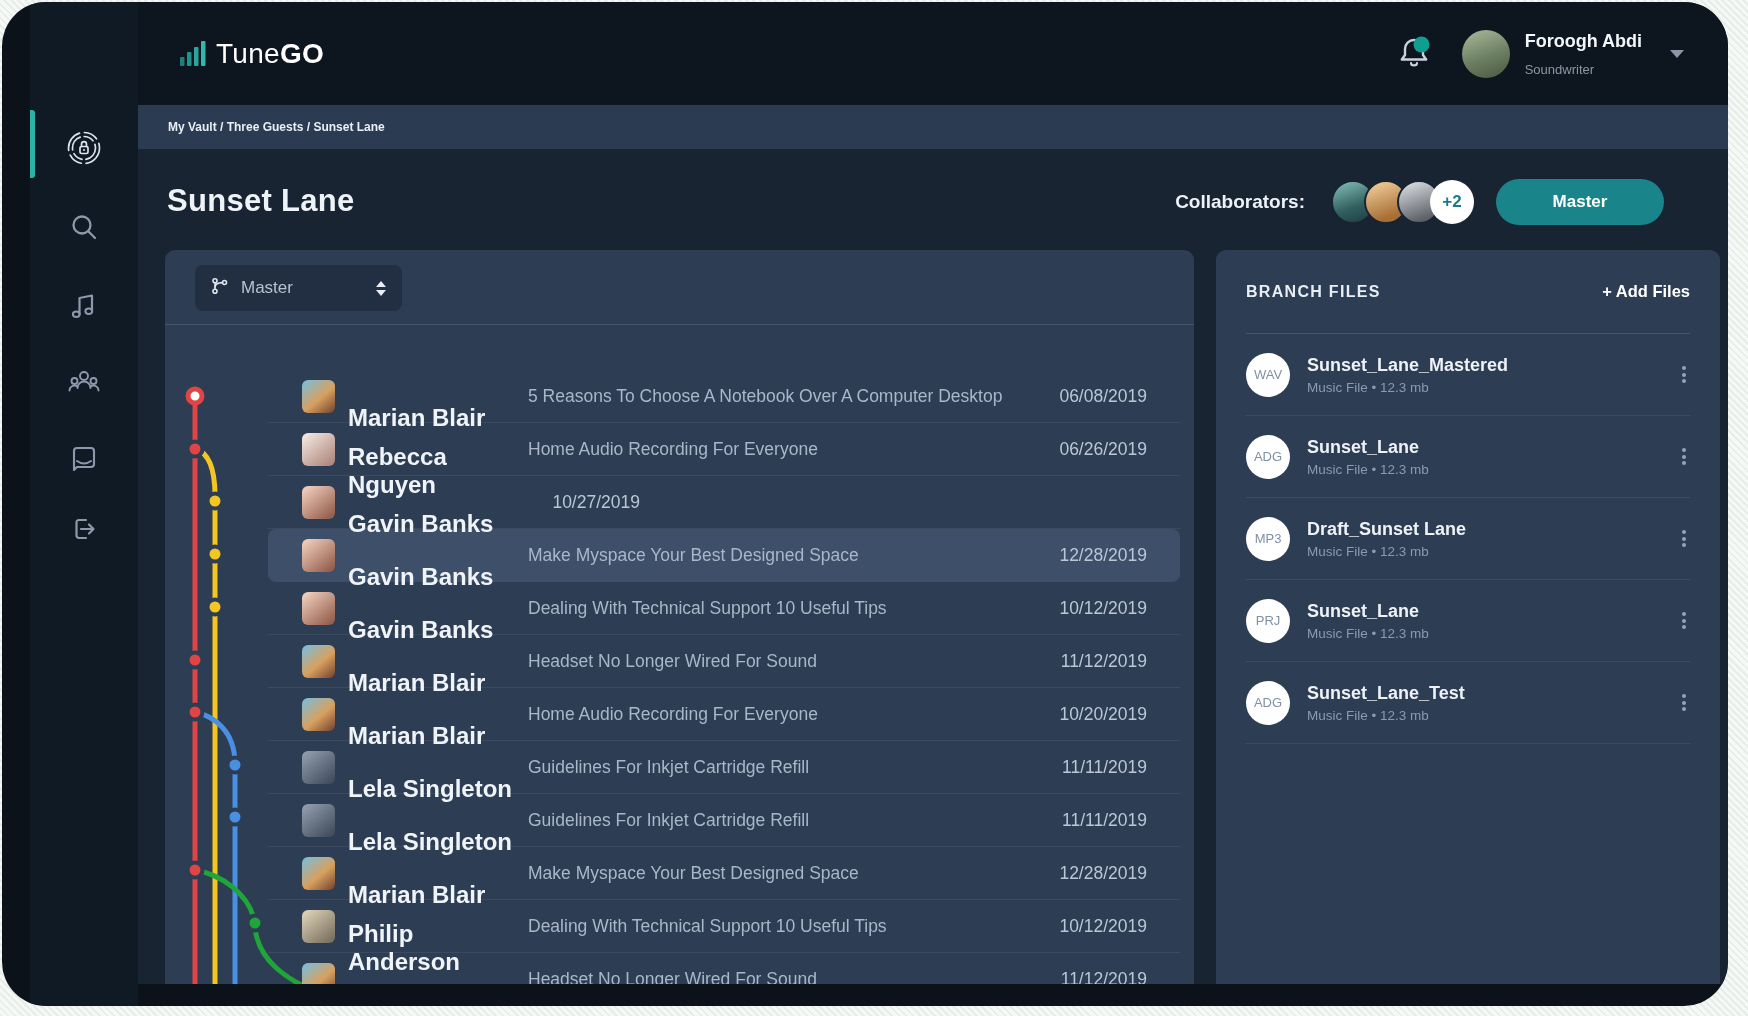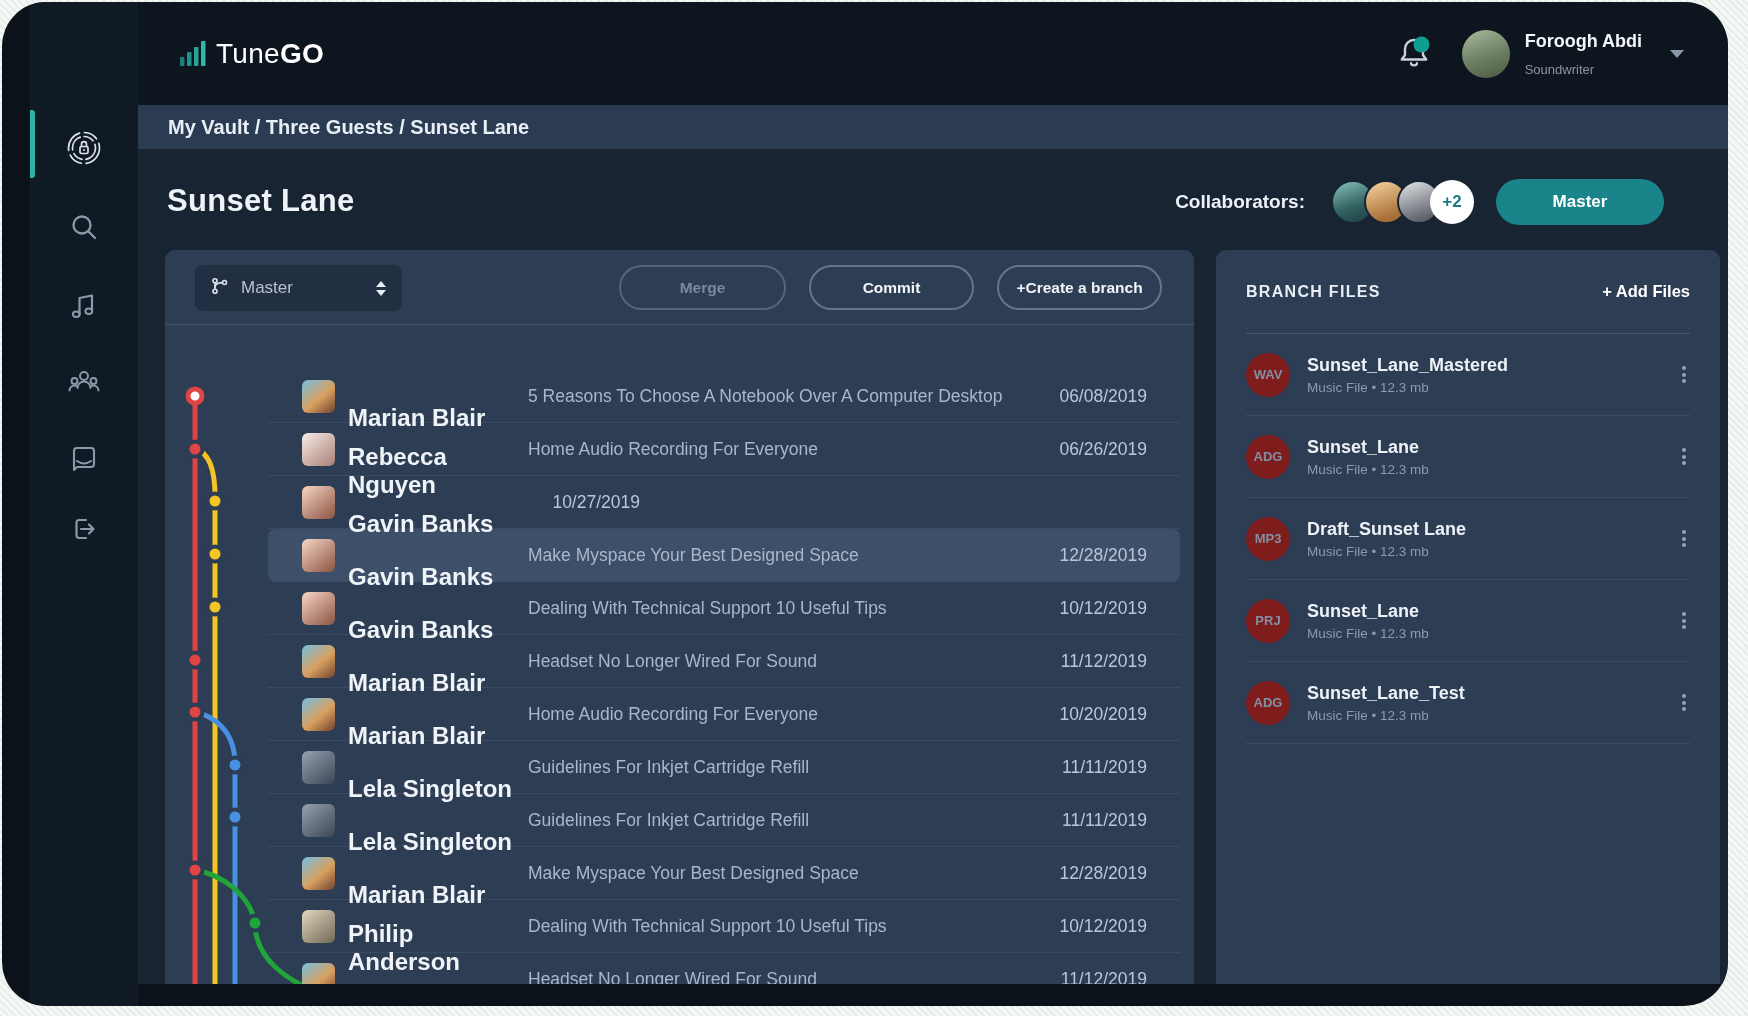--- a/index.html
+++ b/index.html
@@ -26,21 +26,21 @@
   .logo-text{ font-size:28px; color:#ffffff; letter-spacing:.3px; }
   .logo-text b{ font-weight:800; }
   .top-right{ margin-left:auto; display:flex; align-items:center; }
   .bell{ position:relative; margin-right:30px; cursor:pointer; }
   .user-avatar{ width:48px; height:48px; border-radius:50%; background:linear-gradient(160deg,#9fb092 10%,#6d7f63 55%,#49583f 100%); margin-right:15px; }
   .user-name{ font-size:18px; font-weight:700; color:#f4f7fa; }
   .user-role{ font-size:13px; color:#8b97a7; margin-top:10px; }
   .caret-down{ width:0; height:0; border-left:7px solid transparent; border-right:7px solid transparent; border-top:8px solid #8b97a7; margin-left:28px; }
   .user-menu{ display:flex; align-items:center; cursor:pointer; }
   
-  .breadcrumb{ position:absolute; left:136px; right:0; top:103px; height:44px; background:#2b3b51; display:flex; align-items:center; padding-left:30px; font-size:20px; font-weight:700; color:#e9eff6; }
+  .breadcrumb{ position:absolute; left:136px; right:0; top:103px; height:44px; background:#2b3b51; display:flex; align-items:center; padding-left:30px; font-size:12px; font-weight:700; color:#e9eff6; }
   
   .content{ position:absolute; left:136px; right:0; top:147px; height:835px; background:#192432; overflow:hidden; }
   .page-head{ position:relative; height:101px; }
   .page-title{ position:absolute; left:29px; top:34px; font-size:31px; font-weight:700; color:#eef3f8; letter-spacing:.3px; }
   .collab{ position:absolute; right:64px; top:30px; display:flex; align-items:center; }
   .collab-label{ font-size:19px; font-weight:700; color:#edf2f8; margin-right:26px; }
   .stack{ display:flex; }
   .c-av{ width:44px; height:44px; border-radius:50%; border:2px solid #192432; cursor:pointer; }
   .c-av + .c-av, .plus-badge{ margin-left:-11px; }
   .c1{ background:linear-gradient(160deg,#7fb9b2 5%,#31605f 60%,#1d3c42 100%); }
@@ -75,21 +75,21 @@
   .row-name{ width:180px; flex:none; font-size:24px; font-weight:700; color:#f0f4f9;margin-top:44px; }
   .row-desc{ flex:1; font-size:17.5px; color:#a9b7c8; }
   .row-date{ width:112px; flex:none; text-align:right; font-size:17.5px; color:#bcc7d6; }
   
   .files-panel{ position:absolute; left:1078px; top:101px; width:504px; height:764px; background:#2d3d53; border-radius:10px 10px 0 0; }
   .files-head{ margin:0 30px; height:84px; display:flex; align-items:center; border-bottom:1px solid rgba(255,255,255,.13); }
   .files-title{ font-size:16px; font-weight:600; letter-spacing:1.3px; color:#e9eef4; }
   .add-files{ margin-left:auto; background:none; border:none; font-size:16.5px; font-weight:700; color:#ffffff; font-family:inherit; cursor:pointer; }
   .files{ margin:0 30px; }
   .file{ height:82px; display:flex; align-items:center; border-bottom:1px solid rgba(255,255,255,.08); cursor:pointer; }
-  .file-badge{ width:44px; height:44px; border-radius:50%; background:#7f1d1d; color:#8290a4; font-size:13px; font-weight:700; display:flex; align-items:center; justify-content:center; margin-right:17px; flex:none; }
+  .file-badge{ width:44px; height:44px; border-radius:50%; background:#ffffff; color:#8290a4; font-size:13px; font-weight:400; display:flex; align-items:center; justify-content:center; margin-right:17px; flex:none; }
   .file-text{ display:flex; flex-direction:column; }
   .file-name{ font-size:18px; font-weight:700; color:#eef2f7; }
   .file-meta{ font-size:13.5px; color:#8c9aaf; margin-top:4px; }
   .kebab{ margin-left:auto; padding:6px 4px; cursor:pointer; }
   .kebab i{ display:block; width:4px; height:4px; border-radius:50%; background:#97a4b7; margin:2.5px 0; }
 </style>
 </head>
 <body>
 
 <div class="device">
@@ -223,25 +223,20 @@
               <path d="M4 5.8 v6.4"></path>
               <path d="M4 10 c0 -3 4 -4.2 7.5 -4.4"></path>
             </svg>
           </span>
           <span class="label">Master</span>
           <span class="sorter">
               <span class="tri-up"></span>
               <span class="tri-dn"></span>
             </span>
         </div>
-        <div class="toolbar-buttons">
-          <button class="pill merge">Merge</button>
-          <button class="pill commit">Commit</button>
-          <button class="pill create">+Create a branch</button>
-        </div>
       </div>
 
       <svg class="graph" width="180" height="764" viewBox="0 0 180 764">
         <path d="M30 146 V764" stroke="#e04545" stroke-width="5" fill="none"></path>
         <path d="M30 199 C42 202 50 216 50 246 V764" stroke="#f3c623" stroke-width="5" fill="none"></path>
         <path d="M30 462 C48 466 70 480 70 514 V764" stroke="#4a90e2" stroke-width="5" fill="none"></path>
         <path d="M30 620 C58 625 82 644 89 668 L90 678 C93 706 116 734 178 750" stroke="#1fa53a" stroke-width="5" fill="none"></path>
         <circle cx="30" cy="199" r="7.5" fill="#e04545" stroke="#2d3d53" stroke-width="4"></circle>
         <circle cx="30" cy="410" r="7.5" fill="#e04545" stroke="#2d3d53" stroke-width="4"></circle>
         <circle cx="30" cy="462" r="7.5" fill="#e04545" stroke="#2d3d53" stroke-width="4"></circle>

